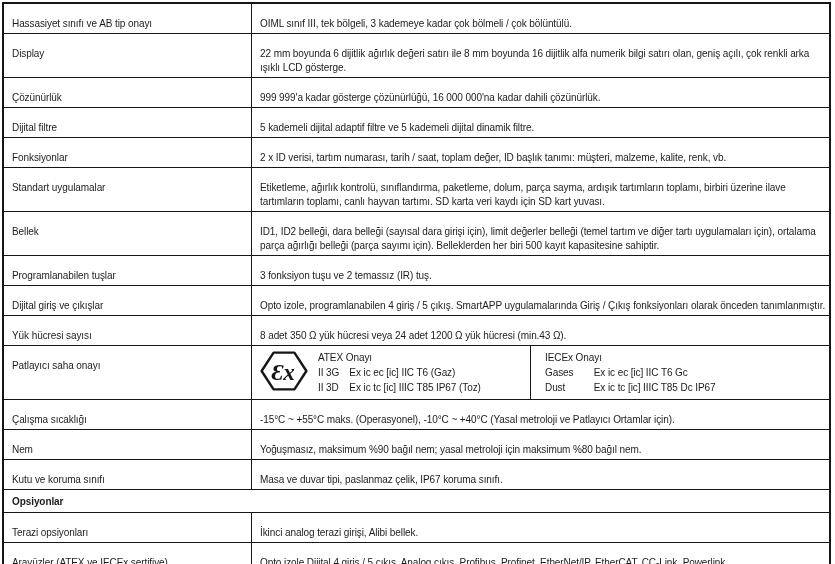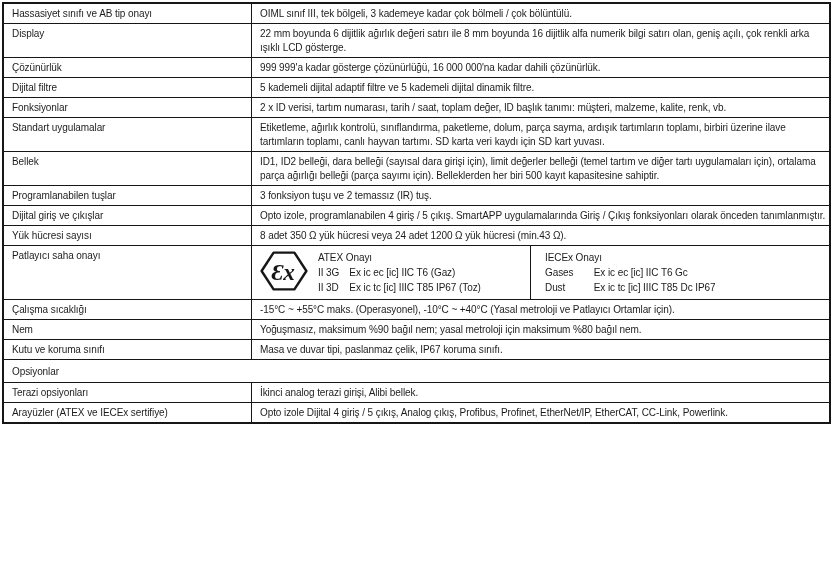--- a/index.html
+++ b/index.html
@@ -12,38 +12,38 @@
   .sheet{width:829px;margin:2px 0 0 2px;}
   table.spec{
     border-collapse:collapse;
     width:100%;
     table-layout:fixed;
     border:2px solid #161616;
   }
   col.c-label{width:248px;}
   td{
     border:1px solid #161616;
-    padding:2px 2px 3px 8px;
+    padding:12px 2px 3px 8px;
     vertical-align:top;
     font-size:11.5px;
     line-height:14px;
     letter-spacing:-0.1px;
     overflow:hidden;
   }
   
   .cz{
     display:block;
     width:115%;
     transform:scaleX(0.87);
     transform-origin:0 0;
     white-space:pre-line;
   }
   tr.nw td.val .cz{white-space:nowrap;}
   tr.section td{
-    font-weight:normal;
+    font-weight:bold;
     padding-top:4px;
     padding-bottom:4px;
   }
   
   td.atex-td{padding:4px 2px 4px 8px;}
   .atex-flex{display:flex;}
   .ex-logo{flex:none;width:48px;margin-right:10px;}
   .appr-col{
     flex:none;
     transform:scaleX(0.87);

